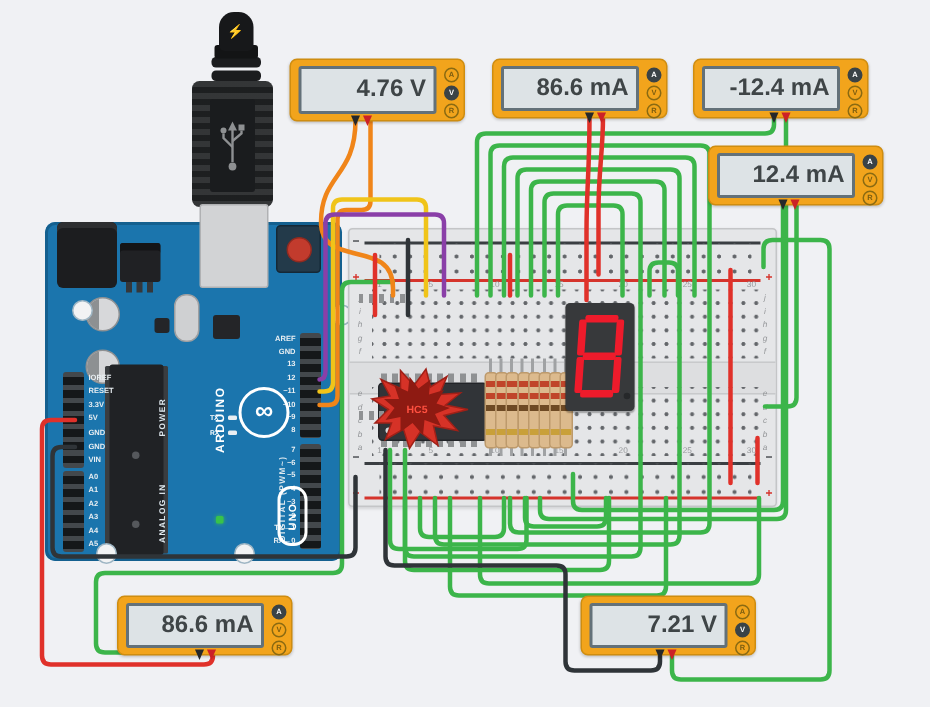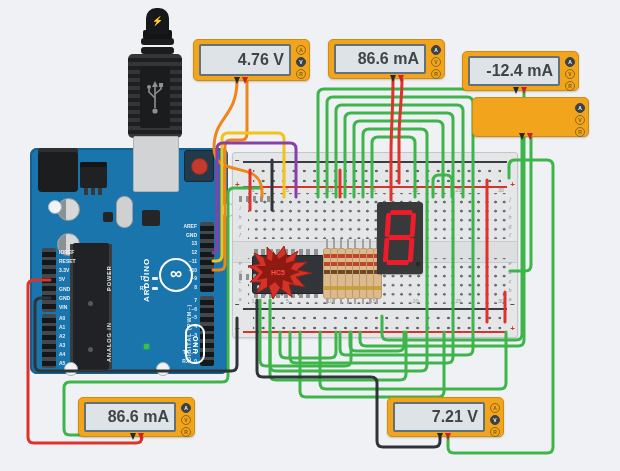--- a/index.html
+++ b/index.html
@@ -93,21 +93,21 @@
             font-size:16px;font-weight:bold;color:#3f4547;}
   .mmbtns{position:absolute;right:3px;top:5px;display:flex;flex-direction:column;gap:2px;}
   .mbtn{width:8px;height:8px;border-radius:50%;border:1px solid #8a6a12;color:#7a5c10;font-size:5px;
         line-height:8px;text-align:center;font-weight:bold;background:transparent;}
   .mbtn.sel{background:#3a4347;border-color:#3a4347;color:#fff;}
   .mmprobes{position:absolute;bottom:-7px;display:flex;gap:2px;}
   .pb,.pr{width:0;height:0;border:3.5px solid transparent;}
   .pb{border-top:7px solid #26282a;} .pr{border-top:7px solid #cc2127;}
   #mm0{left:193px;top:39px;height:40px;} #mm0 .mmprobes{left:40px;}
   #mm1{left:328px;top:39px;} #mm1 .mmprobes{left:61px;}
-  #mm2{left:462px;top:51px;} #mm2 .mmprobes{left:50px;}
+  #mm2{left:462px;top:39px;} #mm2 .mmprobes{left:50px;}
   #mm3{left:472px;top:97px;} #mm3 .mmprobes{left:46px;}
   #mm4{left:78px;top:397px;} #mm4 .mmprobes{left:51px;}
   #mm5{left:387px;top:397px;} #mm5 .mmprobes{left:49px;}
 </style>
 </head>
 <body>
 
 <div id="stage">
 
   <div id="board">
@@ -447,20 +447,23 @@
         <span class="mbtn sel">A</span>
         <span class="mbtn">V</span>
         <span class="mbtn">R</span>
       </div>
     <div class="mmprobes">
         <i class="pb"></i>
         <i class="pr"></i>
       </div>
   </div>
   <div class="mm" id="mm3">
+    <div class="mmscreen">
+        <span>12.4 mA</span>
+      </div>
     <div class="mmbtns">
         <span class="mbtn sel">A</span>
         <span class="mbtn">V</span>
         <span class="mbtn">R</span>
       </div>
     <div class="mmprobes">
         <i class="pb"></i>
         <i class="pr"></i>
       </div>
   </div>

